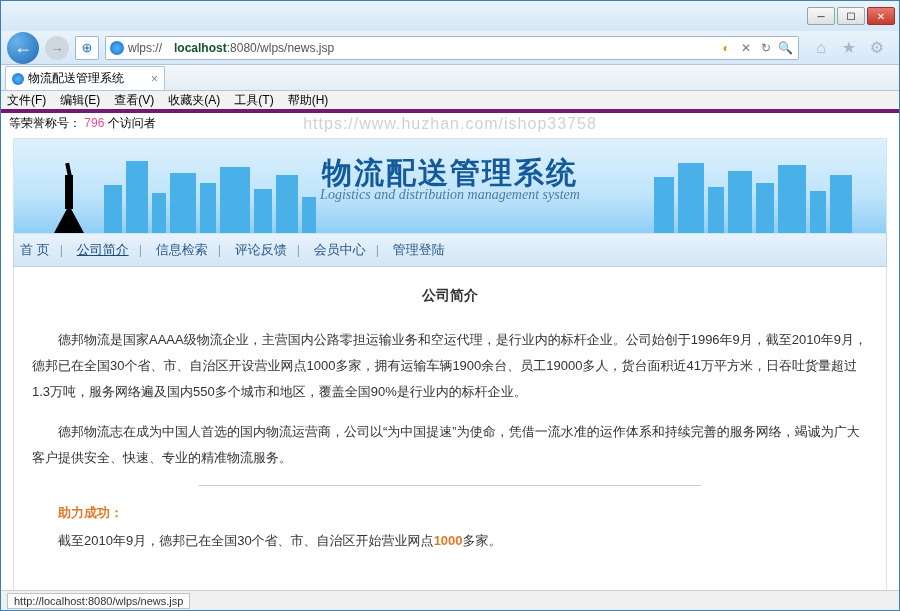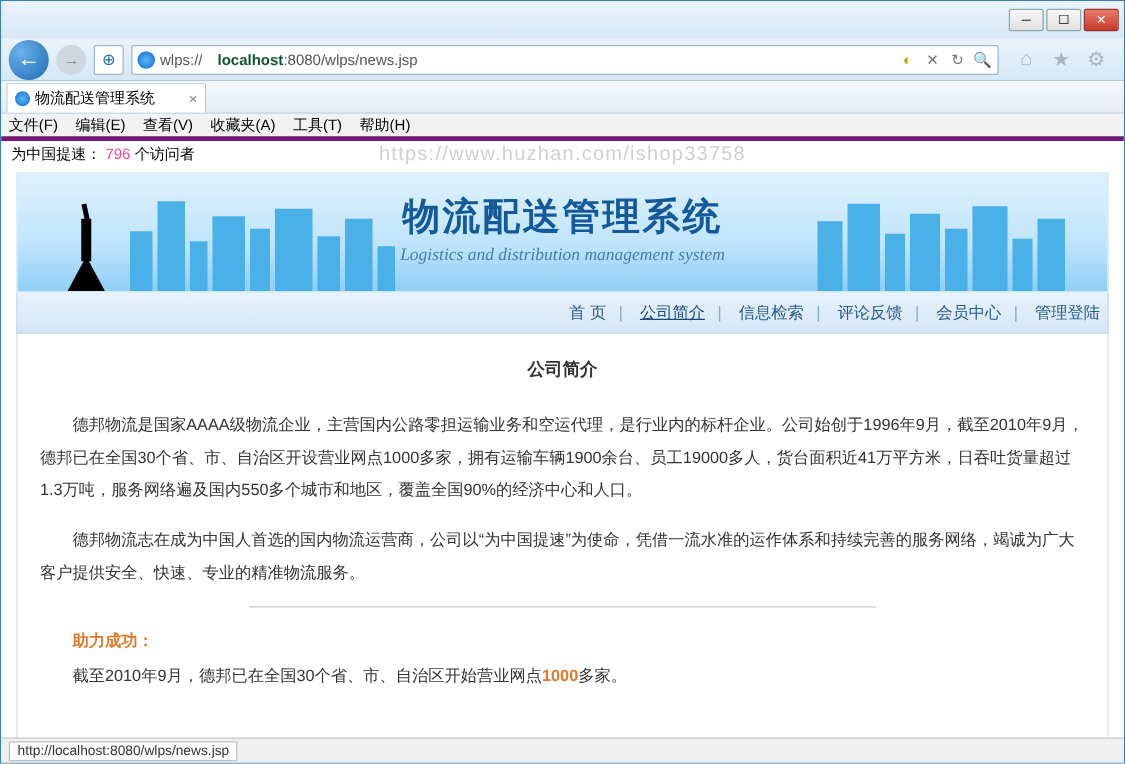--- a/index.html
+++ b/index.html
@@ -31,22 +31,22 @@
 .visitor-bar .num { color: #ec4899; text-align: right; }
 .watermark { position: absolute; top: 2px; left: 50%; transform: translateX(-50%); font-size: 16px; color: rgba(120,120,120,0.35); font-family: Arial; letter-spacing: 1px; pointer-events: none; }
 .banner { margin: 4px 12px 0; height: 96px; background: linear-gradient(to bottom, #dff1fd 0%, #bfe4fb 60%, #8fcef6 100%); position: relative; overflow: hidden; border: 1px solid #cde6f7; }
 .skyline { position: absolute; bottom: 0; left: 0; right: 0; height: 80px; }
 .bld { position: absolute; bottom: 0; background: #49b0e8; }
 .statue { position: absolute; bottom: 0; left: 40px; width: 30px; height: 78px; }
 .statue-base { position: absolute; bottom: 0; left: 0; width: 30px; height: 28px; background: #000; clip-path: polygon(50% 0, 100% 100%, 0 100%); }
 .statue-body { position: absolute; bottom: 24px; left: 11px; width: 8px; height: 34px; background: #000; }
 .statue-arm { position: absolute; bottom: 52px; left: 13px; width: 4px; height: 18px; background: #000; transform: rotate(-12deg); }
 .banner-title { position: absolute; top: 14px; left: 50%; transform: translateX(-50%); font-size: 30px; font-weight: bold; color: #145a9a; font-family: "SimHei","Microsoft YaHei"; letter-spacing: 2px; }
-.banner-sub { position: absolute; top: 58px; left: 50%; transform: translateX(-50%); font-size: 14px; color: #4a7ba8; font-style: italic; font-family: "Comic Sans MS", cursive; text-align: right; }
-.nav-menu { margin: 0 12px; background: linear-gradient(#e8f2fb,#d3e6f6); border: 1px solid #b8d4ec; border-top: none; text-align: right; padding: 7px 0; font-size: 13px; }
+.banner-sub { position: absolute; top: 48px; left: 50%; transform: translateX(-50%); font-size: 14px; color: #4a7ba8; font-style: italic; font-family: "Comic Sans MS", cursive; text-align: right; }
+.nav-menu { margin: 0 12px; background: linear-gradient(#e8f2fb,#d3e6f6); border: 1px solid #b8d4ec; border-top: none; text-align: left; padding: 7px 0; font-size: 13px; }
 .nav-menu a { color: #2a5a8a; text-decoration: none; padding: 0 6px; }
 .nav-menu a.active { text-decoration: underline; color: #1a4a7a; }
 .nav-menu .sep { color: #8ab; padding: 0 4px; }
 .article { margin: 0 12px; border: 1px solid #e0e0e0; border-top: none; padding: 14px 18px 40px; font-size: 13px; line-height: 2.0; color: #333; height: 340px; overflow: hidden; }
 .article h3 { text-align: center; font-size: 14px; font-weight: bold; margin-bottom: 18px; }
 .article p { text-indent: 2em; margin-bottom: 4px; }
 .article hr { border: none; border-top: 1px solid #ccc; margin: 14px auto; width: 60%; }
 .article h4 { color: #e07a2a; font-size: 13px; font-weight: bold; margin: 8px 0 2px; text-indent: 2em; }
 .article .orange { color: #e07a2a; font-weight: bold; }
 .statusbar { position: absolute; bottom: 0; left: 0; right: 0; height: 20px; background: #f0f0f0; border-top: 1px solid #ccc; display: flex; align-items: center; padding: 0 6px; font-size: 11px; color: #333; }
@@ -102,21 +102,21 @@
     <span>查看(V)</span>
     <span>收藏夹(A)</span>
     <span>工具(T)</span>
     <span>帮助(H)</span>
   </div>
 
   <div class="content">
     <div class="watermark">https://www.huzhan.com/ishop33758</div>
 
     <div class="visitor-bar">
-      <span>为中国提速：</span>
+      <span>等荣誉称号：</span>
       <span class="num">796</span>
       <span> 个访问者</span>
     </div>
 
     <div class="banner">
       <div class="skyline">
         <div class="statue">
           <div class="statue-base"></div>
             <div class="statue-body"></div>
             <div class="statue-arm"></div>
@@ -147,21 +147,21 @@
       <a>首 页</a><span class="sep">|</span>
       <a class="active">公司简介</a><span class="sep">|</span>
       <a>信息检索</a><span class="sep">|</span>
       <a>评论反馈</a><span class="sep">|</span>
       <a>会员中心</a><span class="sep">|</span>
       <a>管理登陆</a>
     </div>
 
     <div class="article">
       <h3>公司简介</h3>
-      <p>德邦物流是国家AAAA级物流企业，主营国内公路零担运输业务和空运代理，是行业内的标杆企业。公司始创于1996年9月，截至2010年9月，德邦已在全国30个省、市、自治区开设营业网点1000多家，拥有运输车辆1900余台、员工19000多人，货台面积近41万平方米，日吞吐货量超过1.3万吨，服务网络遍及国内550多个城市和地区，覆盖全国90%的经济中心和人口。</p>
+      <p>德邦物流是国家AAAA级物流企业，主营国内公路零担运输业务和空运代理，是行业内的标杆企业。公司始创于1996年9月，截至2010年9月，德邦已在全国30个省、市、自治区开设营业网点1000多家，拥有运输车辆1900余台、员工19000多人，货台面积近41万平方米，日吞吐货量超过1.3万吨，服务网络遍及国内550多个城市和地区，覆盖全国90%是行业内的标杆企业。</p>
       <p style="margin-top:14px">德邦物流志在成为中国人首选的国内物流运营商，公司以“为中国提速”为使命，凭借一流水准的运作体系和持续完善的服务网络，竭诚为广大客户提供安全、快速、专业的精准物流服务。</p>
       <hr>
       <h4>助力成功：</h4>
       <p>
         <span>截至2010年9月，德邦已在全国30个省、市、自治区开始营业网点</span><span class="orange">1000</span><span>多家。</span>
       </p>
 
     </div>
   </div>
 

